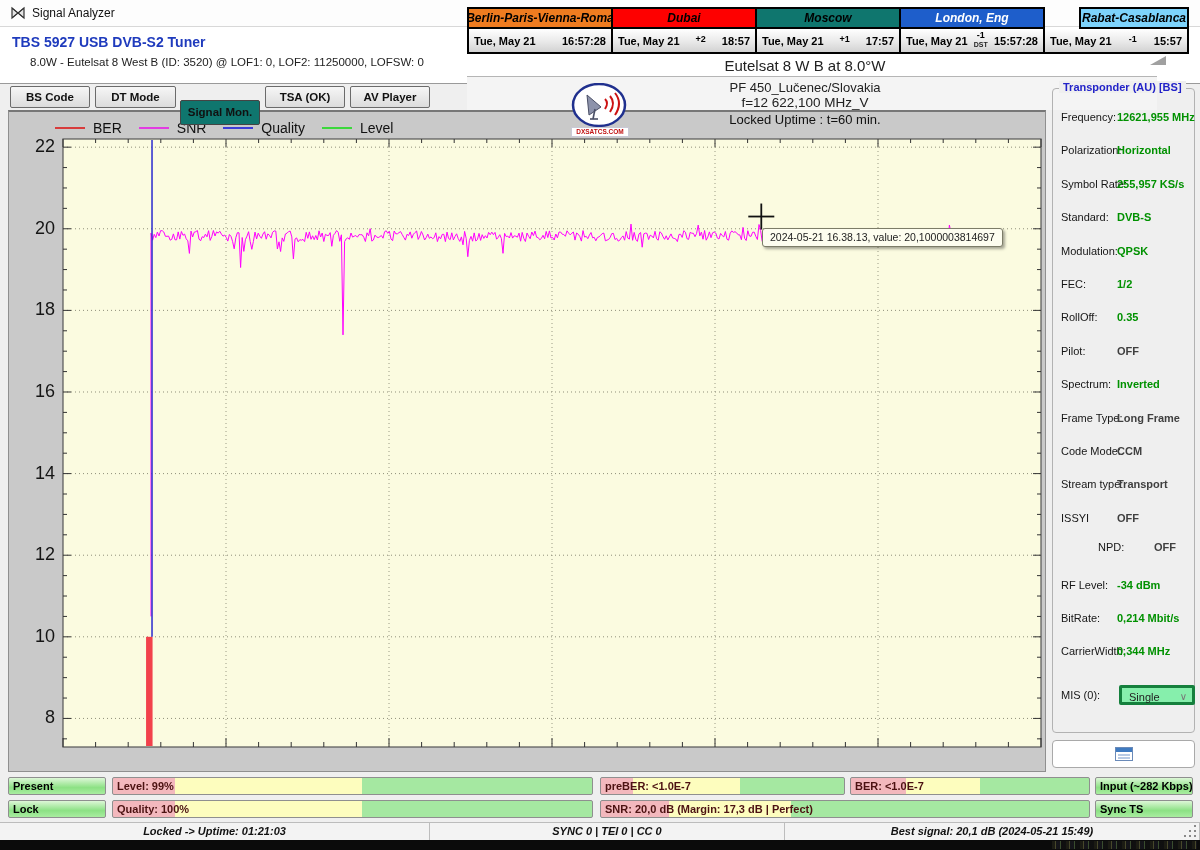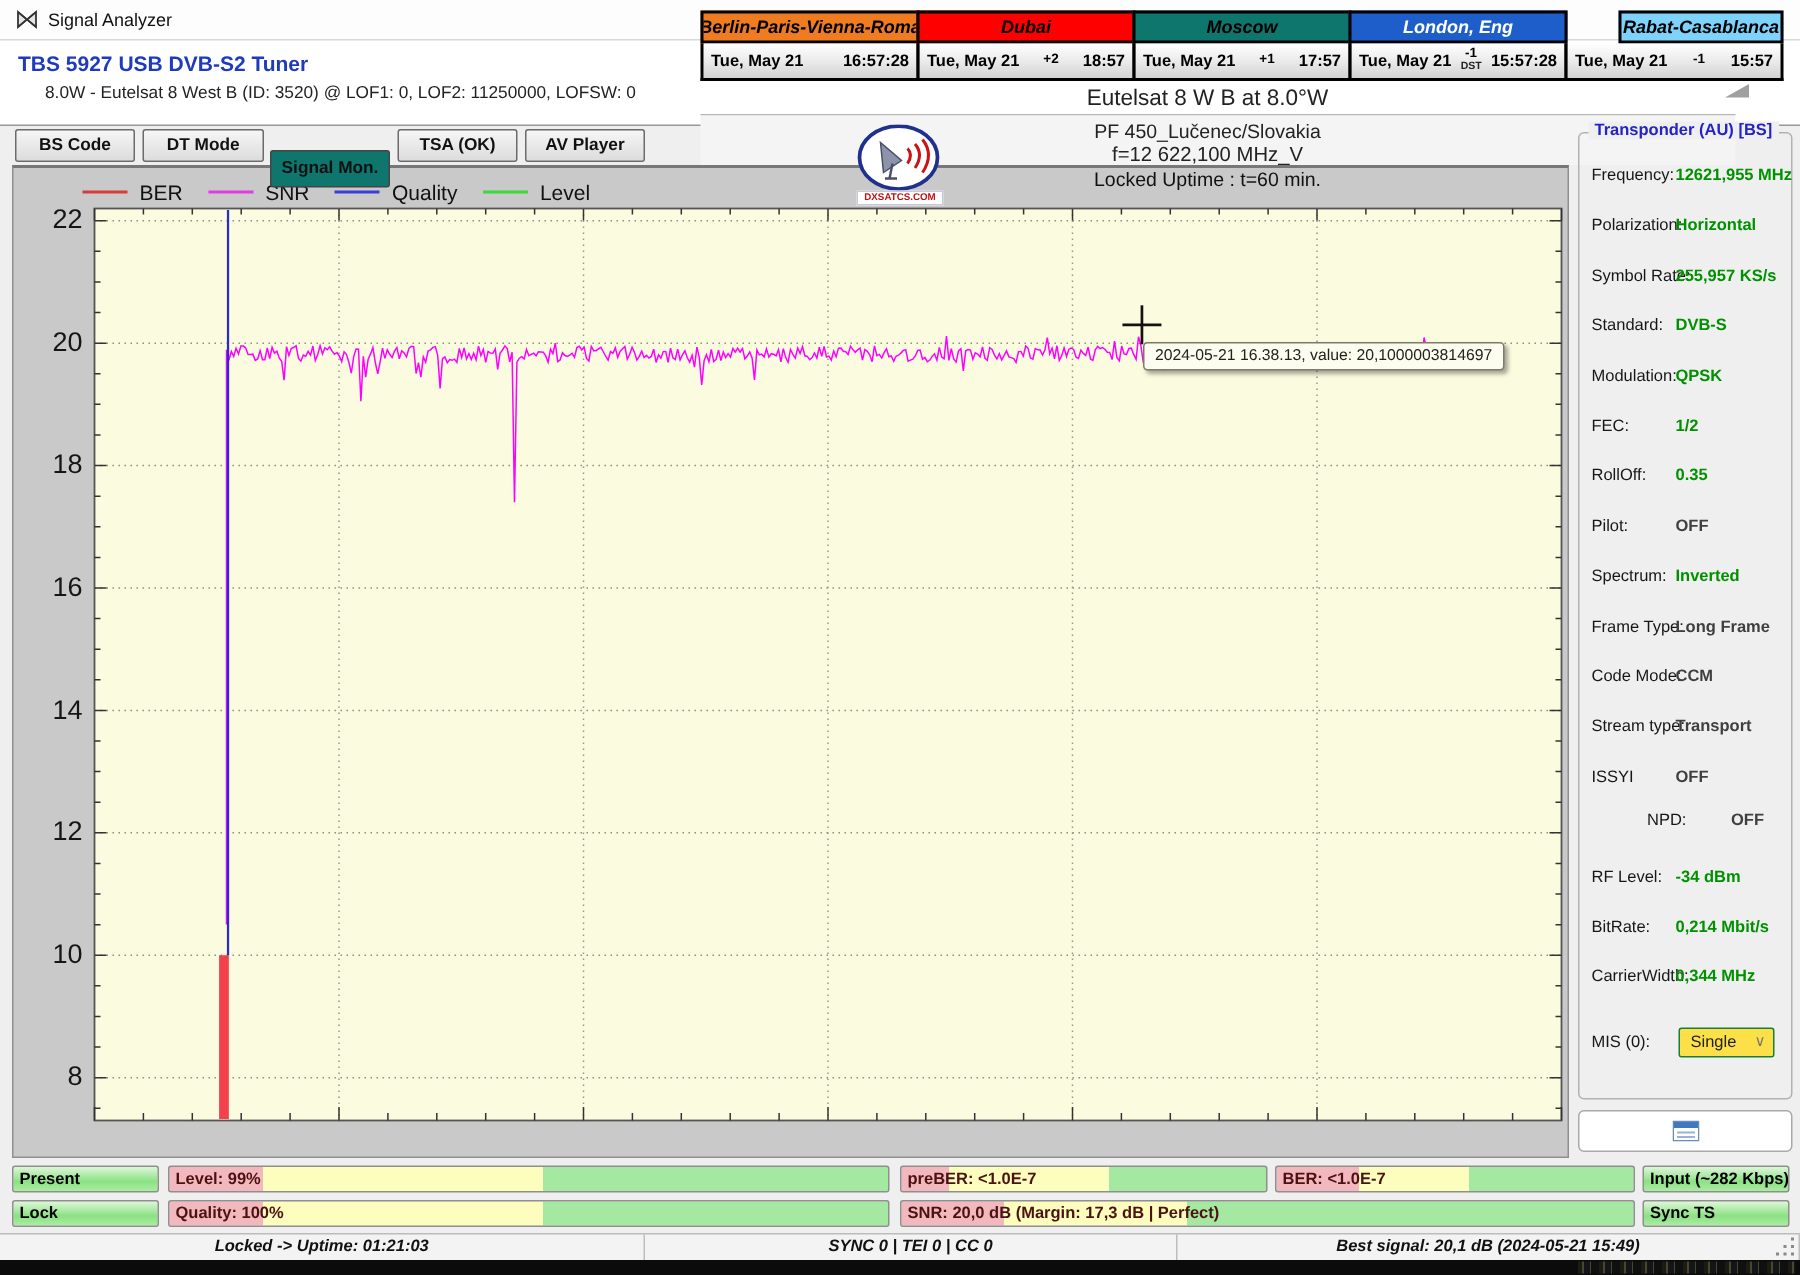--- a/index.html
+++ b/index.html
@@ -49,21 +49,21 @@
   .ylab{position:absolute;width:36px;text-align:right;font-size:18px;color:#151515;}
   
   .tooltip{position:absolute;left:762px;top:228px;height:19px;line-height:15px;padding:1px 7px;background:#fdfdef;border:1px solid #7c7c68;border-radius:3px;box-shadow:2px 2px 3px rgba(0,0,0,.35);font-size:10.5px;color:#222;white-space:nowrap;z-index:5;}
   
   .tp-panel{position:absolute;left:1052px;top:88px;width:143px;height:645px;border:1px solid #b2b2b2;border-radius:4px;z-index:2;}
   .tp-title{position:absolute;left:6px;top:-8px;background:#efefef;padding:0 4px;font-size:11px;font-weight:bold;color:#2323c8;white-space:nowrap;}
   .tp-row{position:absolute;left:8px;width:130px;font-size:11px;color:#161616;white-space:nowrap;}
   .tp-row .val{position:absolute;left:56px;font-weight:bold;}
   .val.grn{color:#009100;}
   .val.drk{color:#3f3f3f;}
-  .mis-select{position:absolute;left:58px;top:-4px;width:64px;height:20px;background:#fde047;border:1px solid #15803d;border-radius:2px;font-size:11px;line-height:18px;padding-left:7px;color:#222;}
+  .mis-select{position:absolute;left:58px;top:-4px;width:76px;height:20px;background:#86efac;border:3px solid #15803d;border-radius:2px;font-size:11px;line-height:18px;padding-left:7px;color:#222;}
   .mis-select .chev{position:absolute;right:5px;top:0;color:#777;font-size:10px;}
   .list-btn{position:absolute;left:1052px;top:740px;width:143px;height:28px;background:#fff;border:1px solid #a9a9a9;border-radius:4px;display:flex;align-items:center;justify-content:center;z-index:2;}
   
   .ind{position:absolute;height:18px;border:1px solid #8f8f8f;border-radius:2px;font-size:11px;font-weight:bold;line-height:16px;padding-left:4px;white-space:nowrap;overflow:hidden;z-index:2;}
   .ind.green{background:linear-gradient(#ddf7d7,#8ce184 60%,#a9eda0);color:#000;}
   .ind.multi{color:#4c1212;}
   
   .statusbar{position:absolute;left:0;top:822px;width:1200px;height:18px;background:#f3f3f3;border-top:1px solid #bcbcbc;display:flex;z-index:2;font-style:italic;}
   .sseg{height:100%;border-right:1px solid #bdbdbd;font-size:11px;font-weight:bold;color:#111;text-align:center;line-height:17px;white-space:nowrap;overflow:hidden;}
   .grip{position:absolute;right:4px;top:827px;width:10px;height:10px;z-index:3;}

